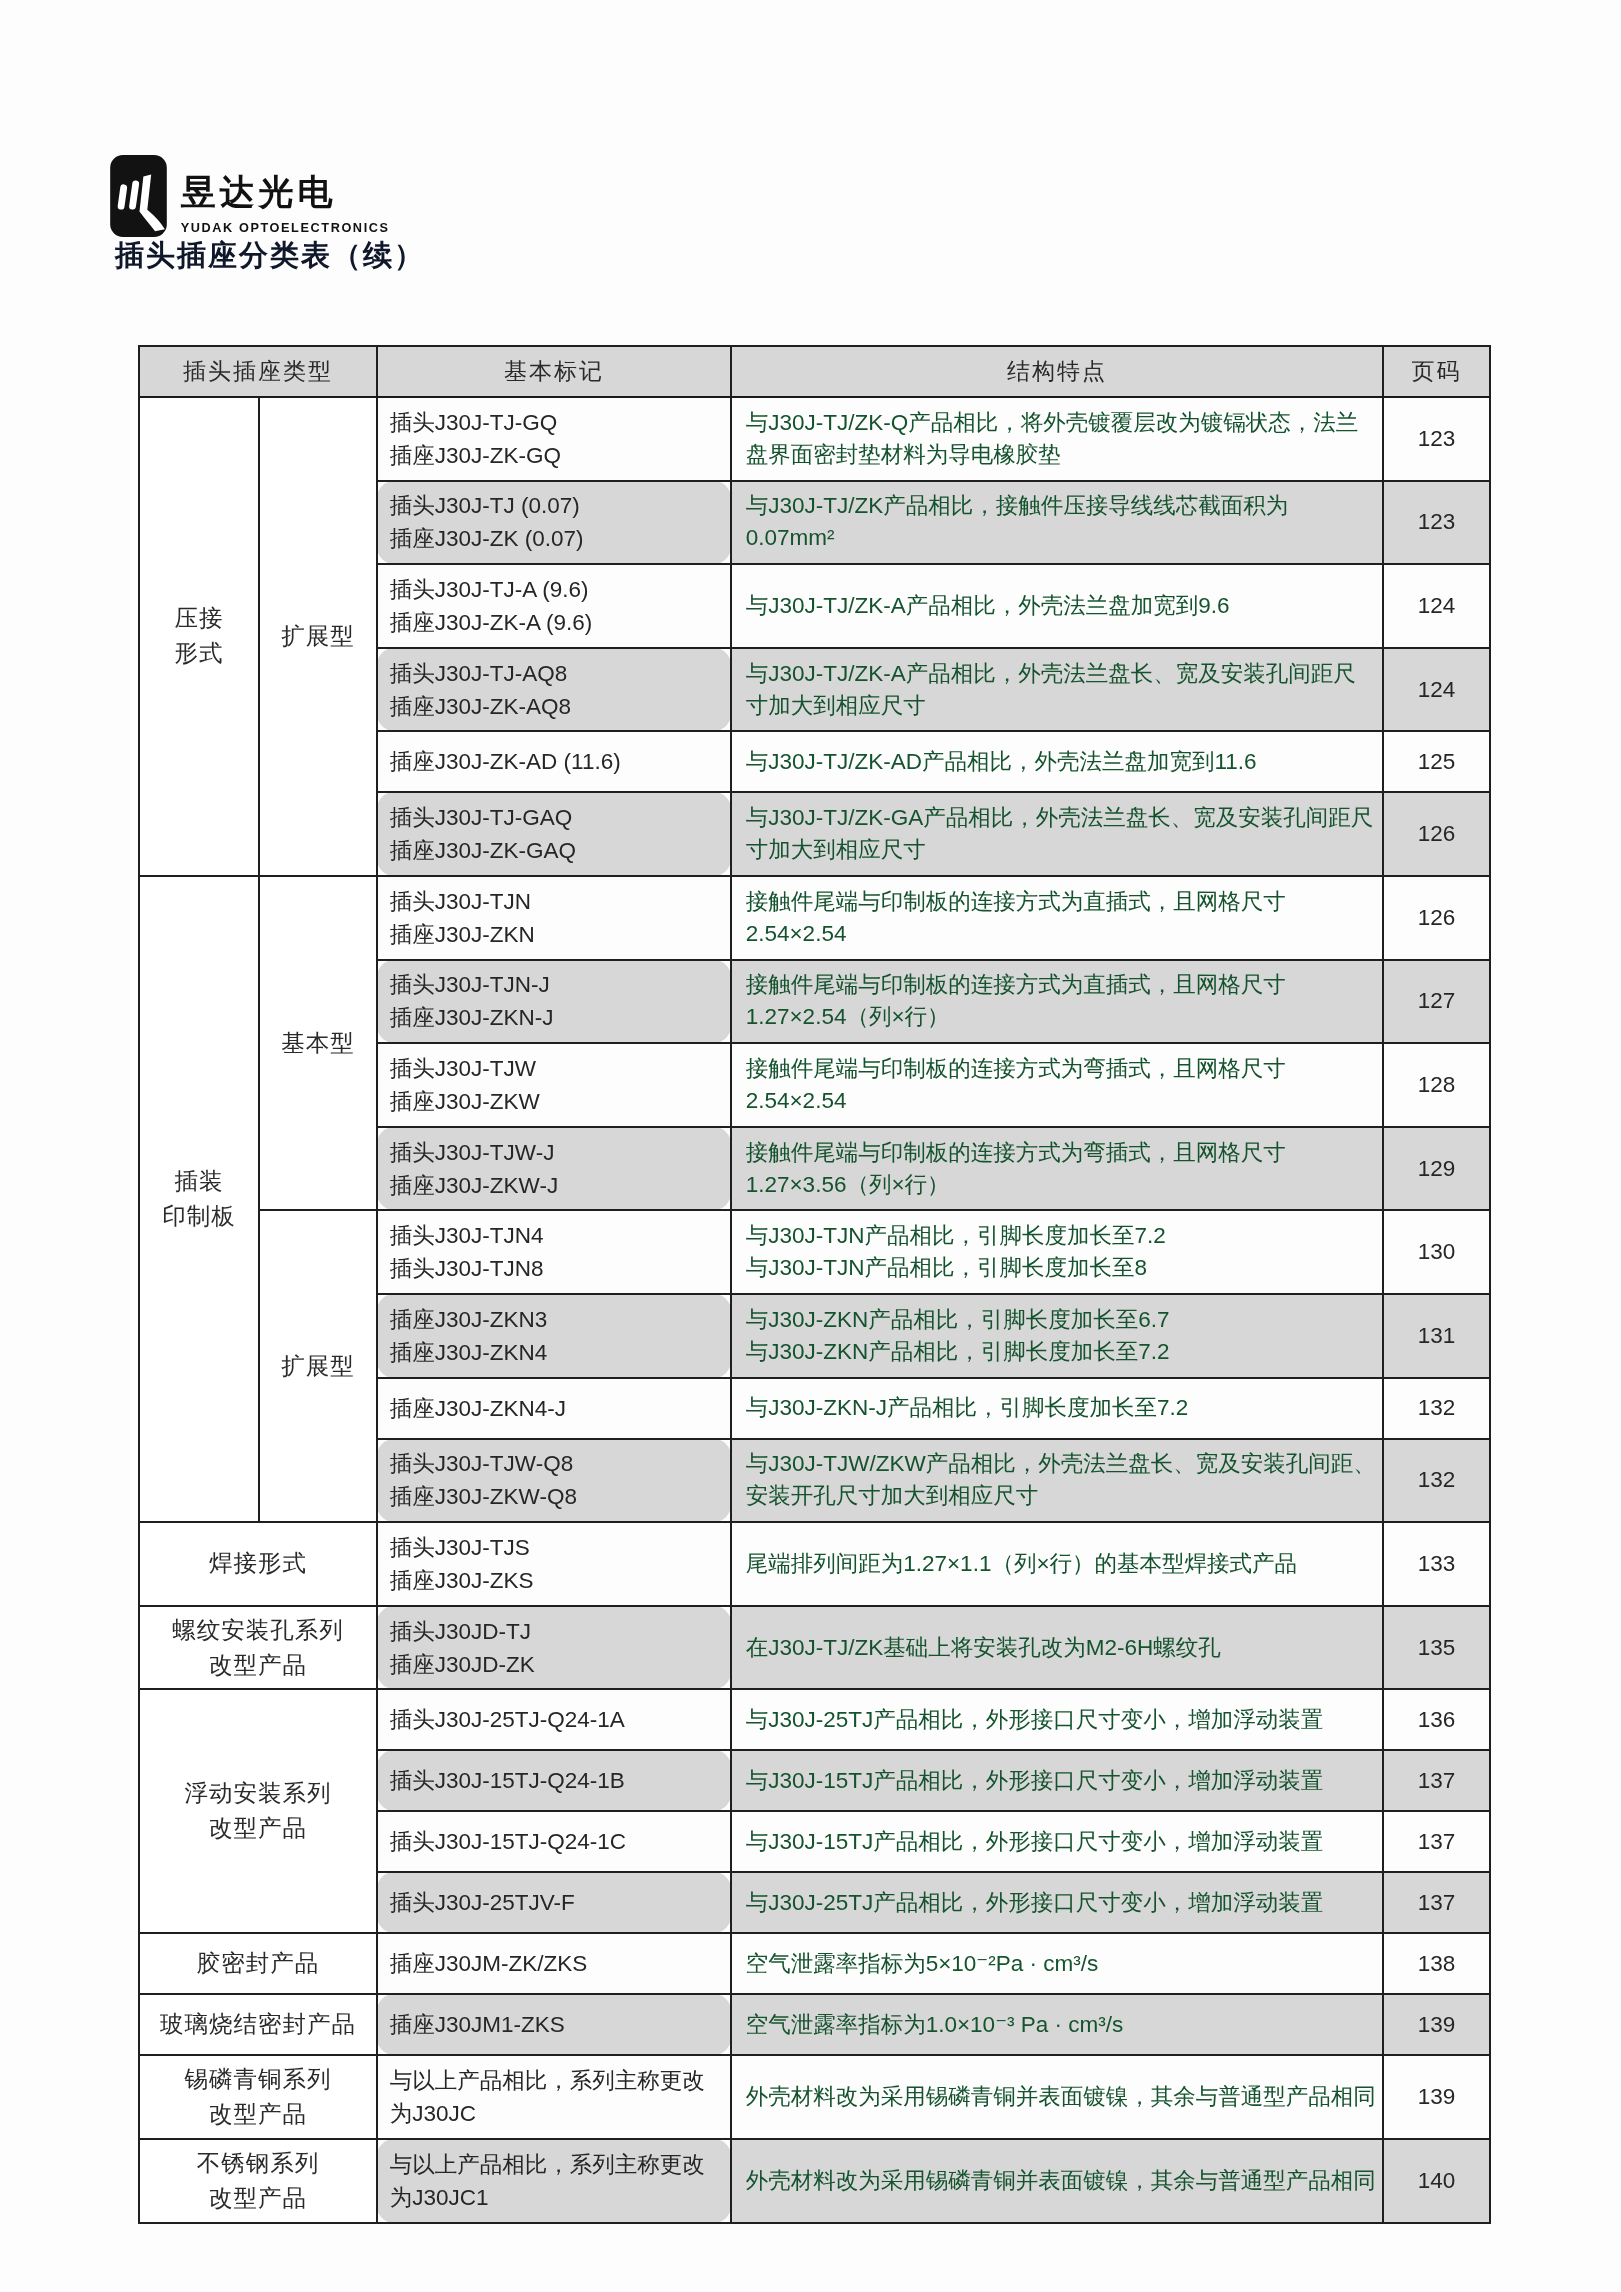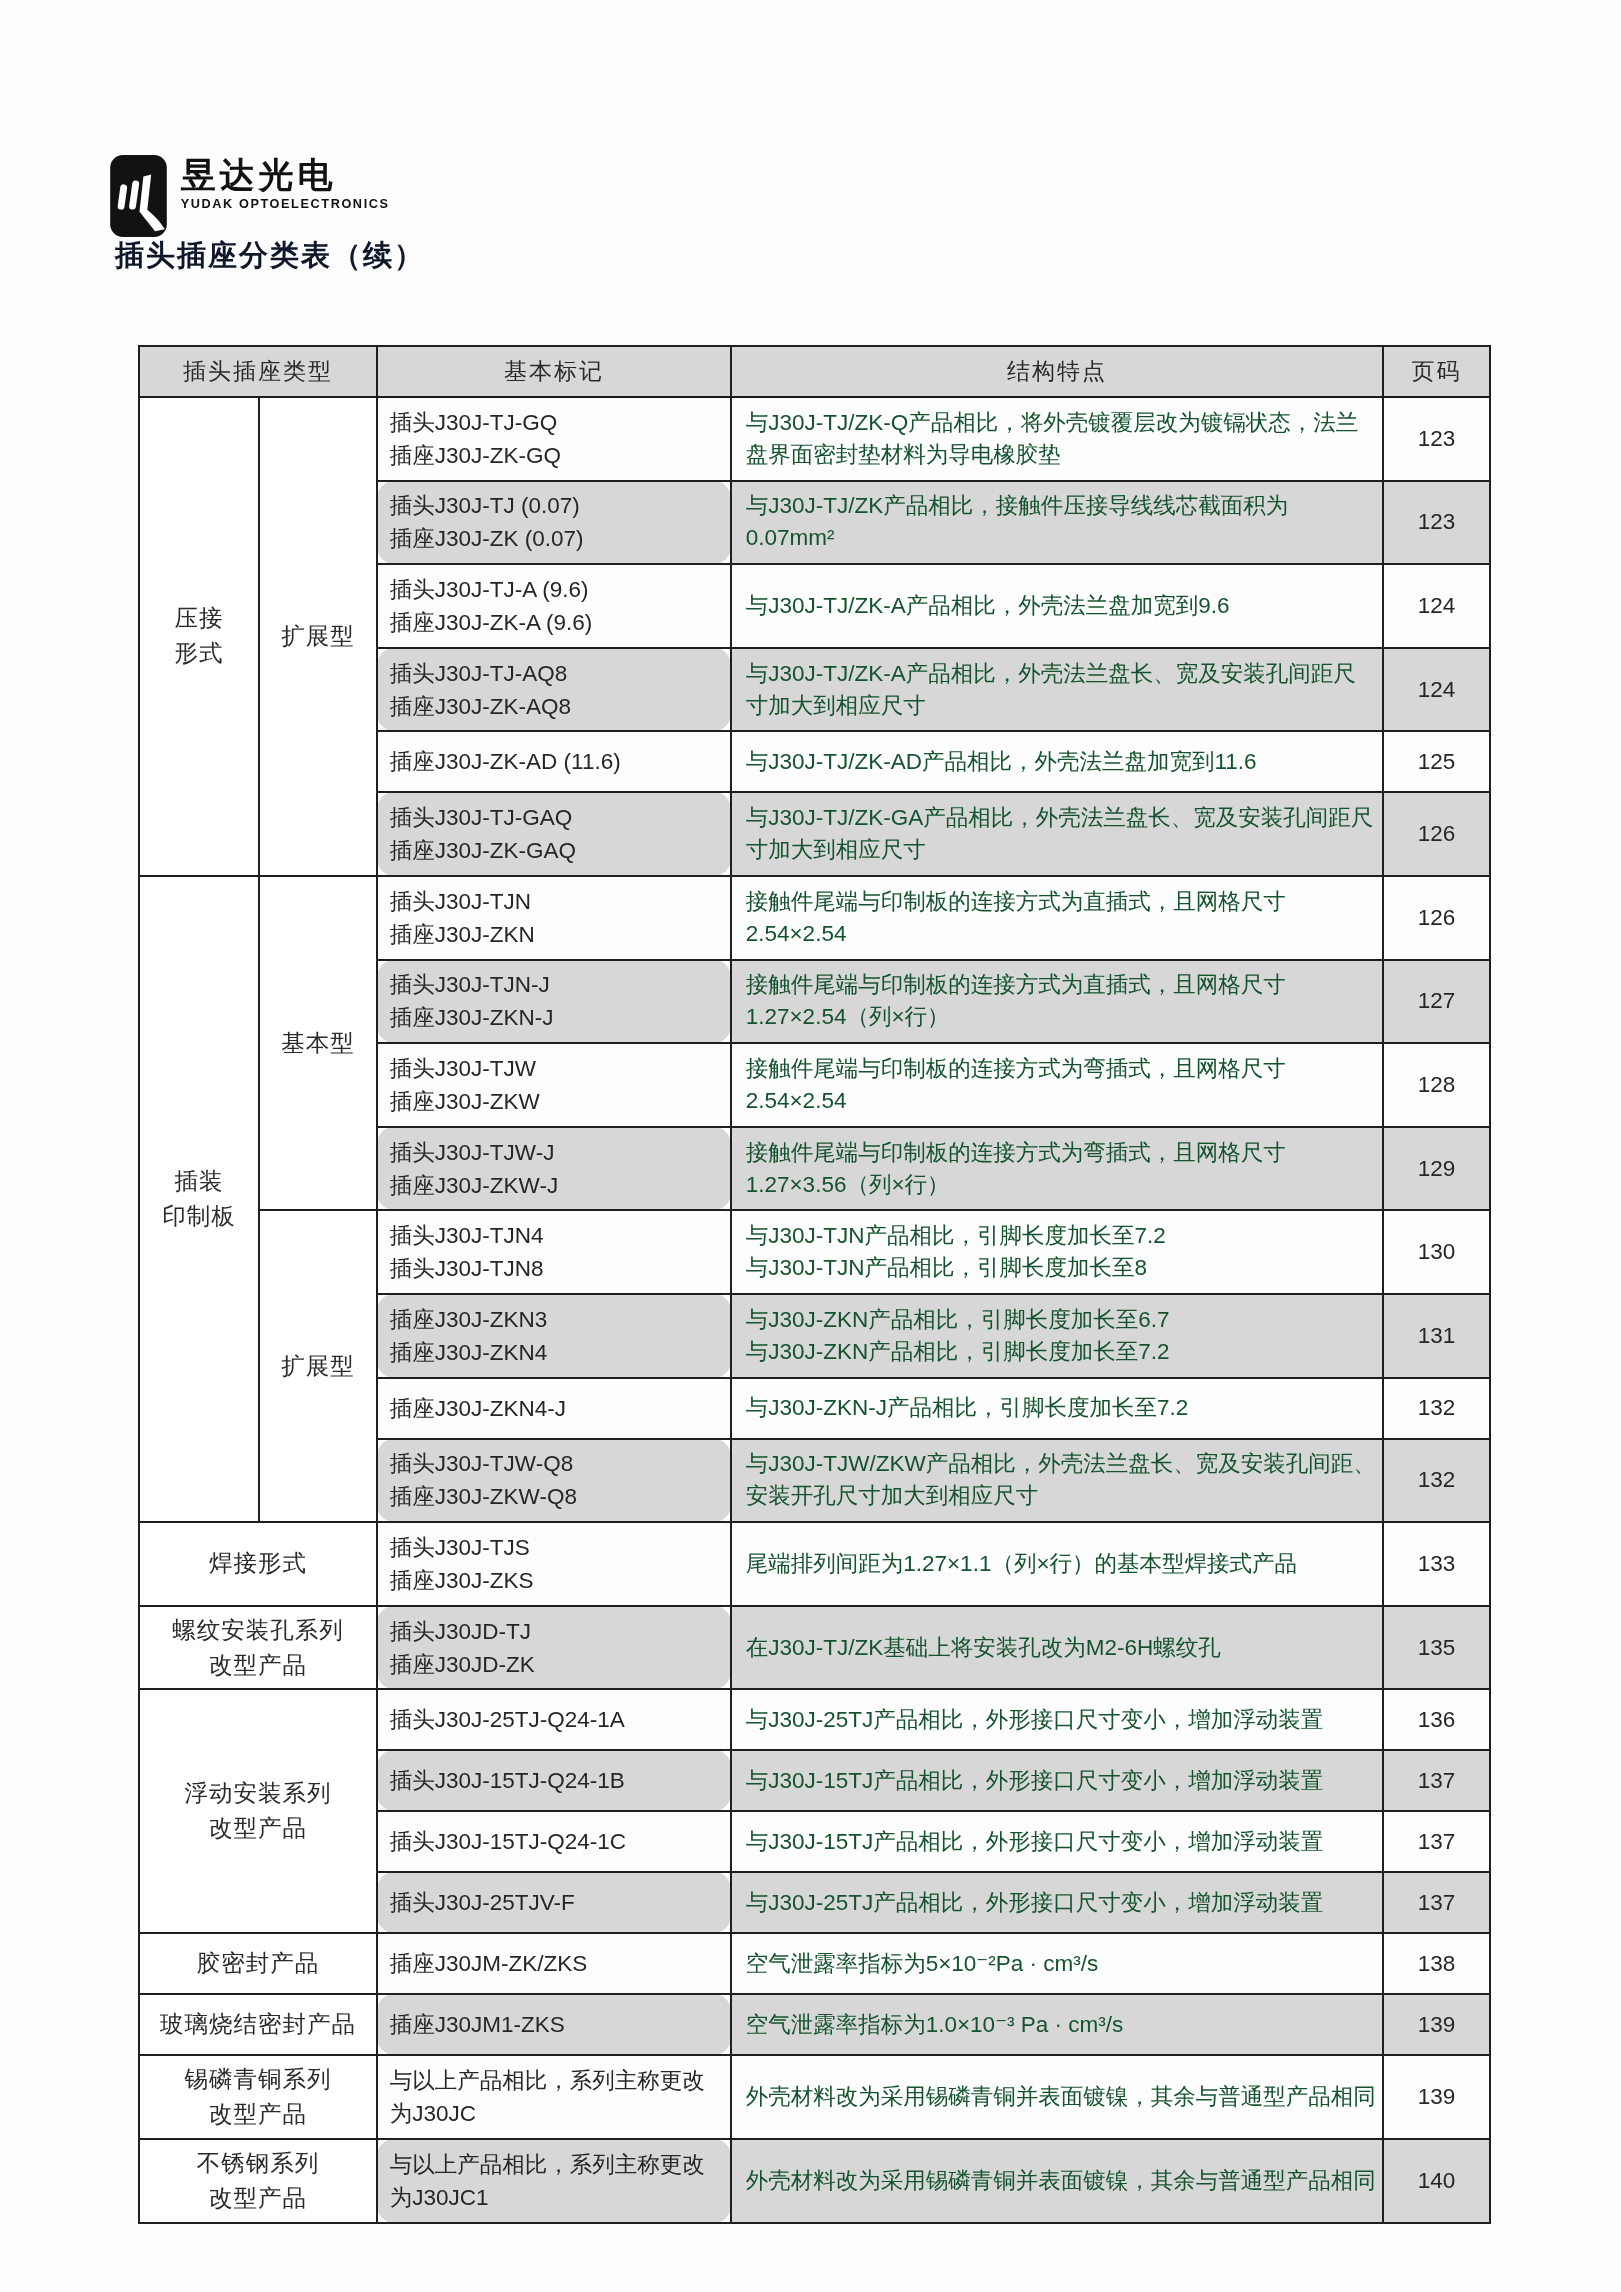--- a/index.html
+++ b/index.html
@@ -8,22 +8,22 @@
     background:#ffffff;
     font-family:"Liberation Sans","DejaVu Sans",sans-serif;
     color:#242424;
     position:relative;
   }
   .page{position:relative;width:1621px;height:2293px;background:#fdfdfd;overflow:hidden;}
 
   
   .logo{position:absolute;left:110px;top:155px;display:flex;align-items:flex-start;gap:13.7px;}
   .logo-icon{width:57px;height:82px;flex:0 0 auto;}
-  .logo-text .cn{font-size:35px;font-weight:bold;letter-spacing:3.9px;color:#111;line-height:39px;margin-top:0;}
-  .logo-text .en{font-size:12.7px;font-weight:bold;letter-spacing:1.6px;color:#111;margin-top:3px;}
+  .logo-text .cn{font-size:35px;font-weight:bold;letter-spacing:3.9px;color:#111;line-height:39px;margin-top:17px;}
+  .logo-text .en{font-size:12.7px;font-weight:bold;letter-spacing:1.6px;color:#111;margin-top:10px;}
 
   .banner{
     position:absolute;left:431px;top:147px;width:1102px;height:82px;
     background:#d3d3d3;display:flex;align-items:center;
   }
   .banner-title{font-size:39px;font-weight:bold;color:#262626;letter-spacing:2.9px;padding-left:51px;}
 
   .section-title{
     position:absolute;left:115px;top:236px;
     font-size:29px;font-weight:bold;color:#0f172a;letter-spacing:2px;

